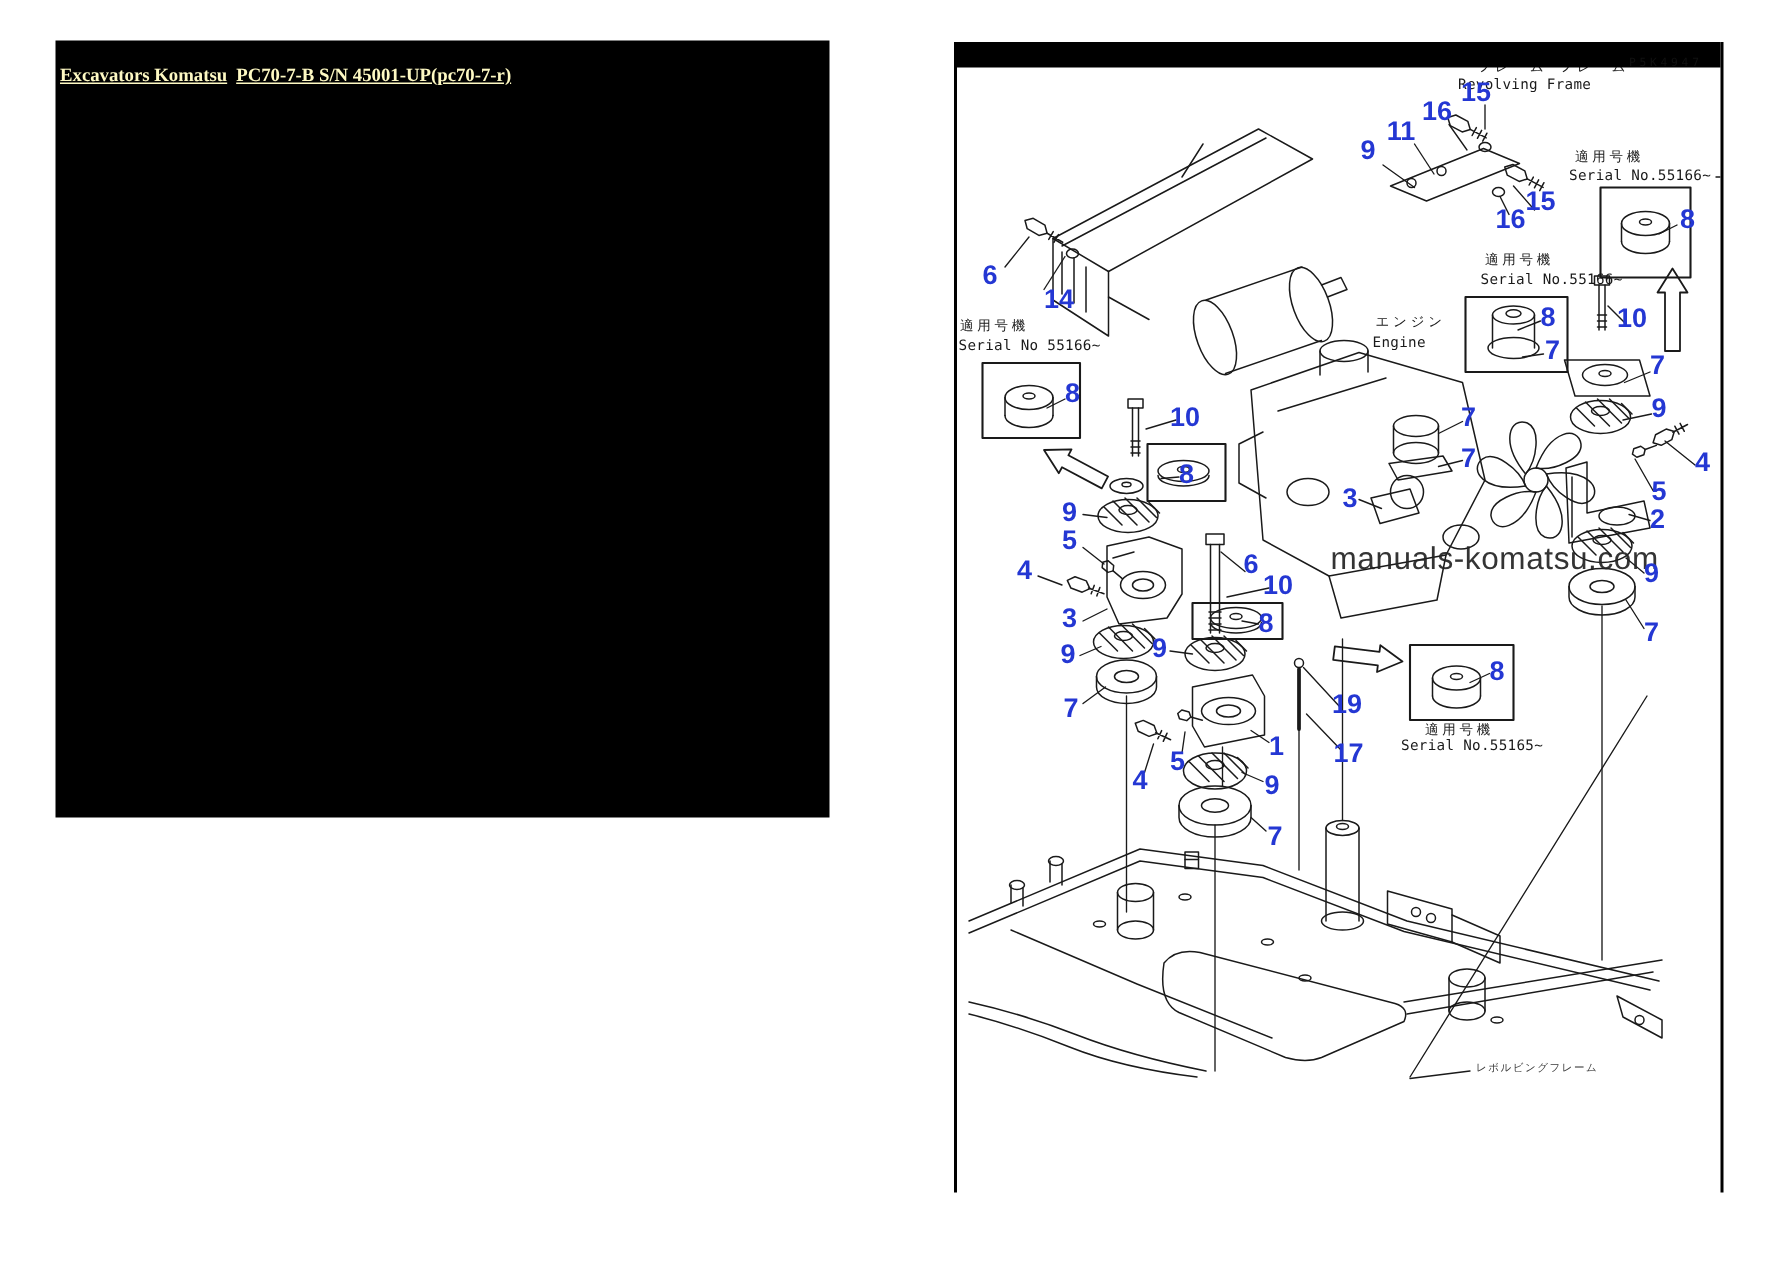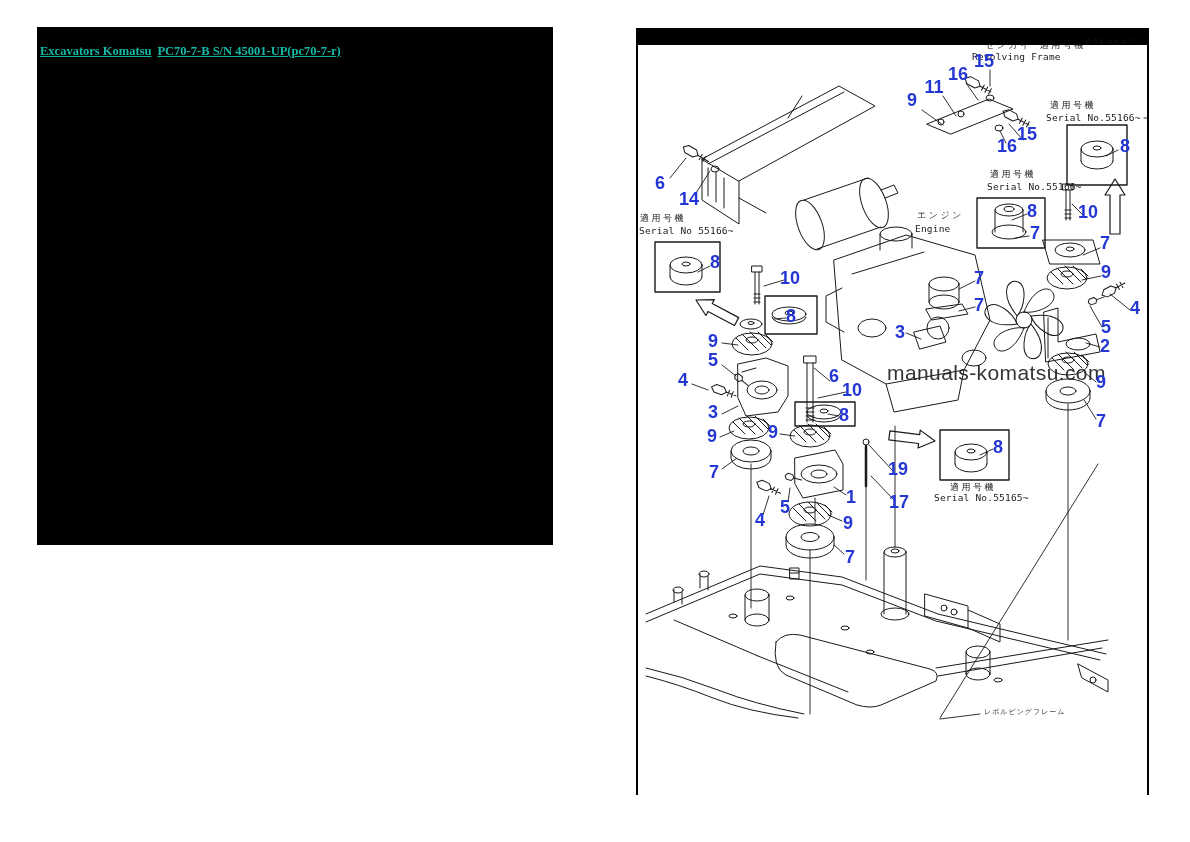--- a/index.html
+++ b/index.html
@@ -2,21 +2,21 @@
 <html><head>
 <meta charset="utf-8">
 <style>
   html,body{margin:0;padding:0;background:#ffffff;width:1190px;height:842px;
     font-family:"Liberation Sans",sans-serif;}
   #stage{position:relative;width:1190px;height:842px;overflow:hidden;background:#fff;}
 
   
   #left-panel{position:absolute;left:37px;top:27px;width:516px;height:518px;background:#000;}
   #breadcrumb{position:absolute;left:3px;top:14px;white-space:nowrap;}
-  #breadcrumb a{color:#14b8a6;text-decoration:underline;
+  #breadcrumb a{color:#fef9c3;text-decoration:underline;
     font-family:"Liberation Serif",serif;font-weight:bold;font-size:12.5px;margin-right:6px;}
 
   
   #page{position:absolute;left:636px;top:28px;width:513px;height:767px;background:#fff;
     border-left:2px solid #000;border-right:2px solid #000;box-sizing:border-box;}
   #topbar{position:absolute;left:0;top:0;width:100%;height:17px;background:#000;z-index:6;}
   #drawing-svg{position:absolute;left:0;top:0;z-index:2;}
   .ptxt{position:absolute;color:#1a1a1a;font-family:"DejaVu Sans Mono",monospace;
     white-space:nowrap;z-index:4;line-height:1;}
   .jp{font-size:9px;letter-spacing:2.5px;}
@@ -37,21 +37,21 @@
 <div id="stage">
 
   <div id="left-panel">
     <div id="breadcrumb">
       <a href="#">Excavators Komatsu</a><a href="#">PC70-7-B S/N 45001-UP(pc70-7-r)</a>
     </div>
   </div>
 
   <div id="page">
 
-    <span id="title-jp" class="ptxt jp">センカイ 適用号機</span>
+    <span id="title-jp" class="ptxt jp">フレーム フレーム</span>
     <div id="topbar"></div>
     <span id="drawing-number" class="ptxt">P5K4947</span>
     <span id="title-en" class="ptxt en">Revolving Frame</span>
     <span id="watermark" class="ptxt">manuals-komatsu.com</span>
     <span id="caption-bottom" class="ptxt">レボルビングフレーム</span>
 
     <svg id="drawing-svg" width="509" height="767" viewBox="0 0 509 767" fill="none" stroke="#1a1a1a" stroke-width="1" stroke-linecap="round" stroke-linejoin="round">
 
       <g>
         <path d="M64,131 L201,58 L237,78 L101,153 Z"></path>
@@ -387,21 +387,21 @@
         <span class="ptxt en" style="left: 277px; top: 196px;">Engine</span>
       </div>
     <div id="callout-layer">
         <span class="callout" style="left: 274px; top: 72px;">9</span>
         <span class="callout" style="left: 296px; top: 59px;">11</span>
         <span class="callout" style="left: 320px; top: 46px;">16</span>
         <span class="callout" style="left: 346px; top: 33px;">15</span>
         <span class="callout" style="left: 389px; top: 106px;">15</span>
         <span class="callout" style="left: 369px; top: 118px;">16</span>
         <span class="callout" style="left: 22px; top: 155px;">6</span>
-        <span class="callout" style="left: 51px; top: 171px;">14</span>
+        <span class="callout" style="left: 68px; top: 171px;">14</span>
         <span class="callout" style="left: 487px; top: 118px;">8</span>
         <span class="callout" style="left: 394px; top: 183px;">8</span>
         <span class="callout" style="left: 397px; top: 205px;">7</span>
         <span class="callout" style="left: 450px; top: 184px;">10</span>
         <span class="callout" style="left: 467px; top: 215px;">7</span>
         <span class="callout" style="left: 468px; top: 244px;">9</span>
         <span class="callout" style="left: 497px; top: 280px;">4</span>
         <span class="callout" style="left: 468px; top: 299px;">5</span>
         <span class="callout" style="left: 467px; top: 318px;">2</span>
         <span class="callout" style="left: 463px; top: 354px;">9</span>

